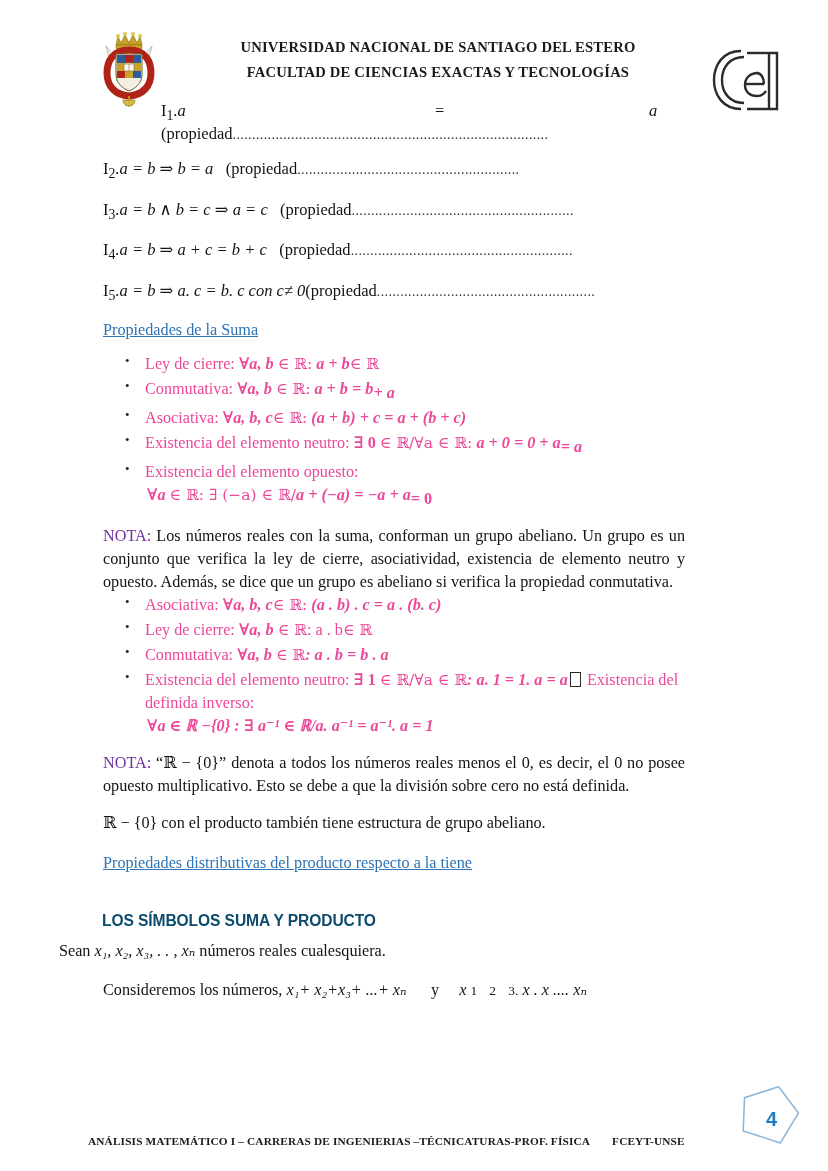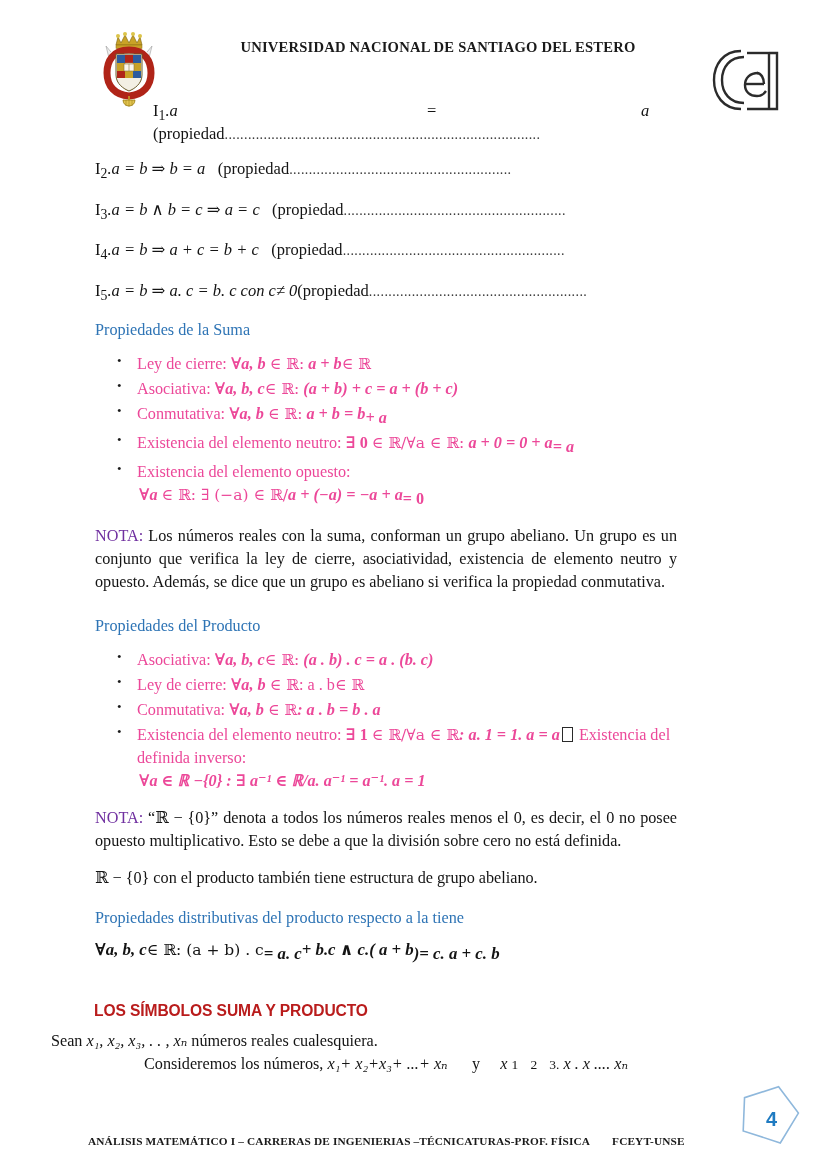--- a/index.html
+++ b/index.html
@@ -49,21 +49,21 @@
     font-size: 14.6px;
     letter-spacing: 0.2px;
     line-height: 25px;
     color: #1a1a1a;
     white-space: nowrap;
   }
 
   
   .content {
     position: absolute;
-    left: 7px; top: 100px;
+    left: 15px; top: 100px;
     width: 712px;
   }
   .axiom-block {
     padding: 0 40px 0 88px;
   }
   .axiom {
     font-size: 16.5px;
     line-height: 1.33;
     margin: 0 0 15px 0;
     color: #141414;
@@ -84,20 +84,21 @@
 
   .idx { font-size: 16.5px; }
   i, .it { font-style: italic; }
   .dots { letter-spacing: 0.4px; color: #3b3b3b; font-size: 14px; }
 
   
   h3.sub-head {
     font-size: 16.2px;
     font-weight: normal;
     color: #2E74B5;
+    text-decoration: underline;
     margin: 0 0 0 0;
     padding: 0;
     display: inline-block;
     line-height: 1.3;
   }
   .head-wrap { padding: 0 40px 0 88px; margin-bottom: 12px; }
   .head-wrap.tight { margin-bottom: 9px; }
 
   ul.props {
     margin: 0 0 0 0;
@@ -145,21 +146,21 @@
   .nota-label { color: #7030A0; }
 
   .formula-line {
     padding: 0 40px 0 88px;
     font-size: 16.8px;
     margin: 10px 0 0 0;
     color: #141414;
   }
 
   h2.section-head {
-    color: #b91c1c;
+    color: #0c4a6e;
     font-family: "Liberation Sans", "DejaVu Sans", sans-serif;
     font-size: 15.6px;
     font-weight: bold;
     letter-spacing: -0.1px;
     margin: 38px 0 10px 0;
     padding-left: 87px;
   }
 
   
   .footer {
@@ -238,20 +239,21 @@
         <line x1="29" y1="36" x2="29" y2="43" stroke="#8a7540" stroke-width="0.6"></line>
 
         <path d="M29 68 L29 72" stroke="#C9A227" stroke-width="1.6"></path>
         <path d="M23 72 C23 80 35 80 35 72 Z" fill="#E2C44F" stroke="#9a7c17" stroke-width="0.8"></path>
         <path d="M26 72 L26 78 M29 72 L29 79 M32 72 L32 78" stroke="#9a7c17" stroke-width="0.5"></path>
       </svg>
     </div>
 
     <div class="header-titles">
       <div class="header-line">UNIVERSIDAD NACIONAL DE SANTIAGO DEL ESTERO</div>
+      <div class="header-line">FACULTAD DE CIENCIAS EXACTAS Y TECNOLOGÍAS</div>
     </div>
 
     <div class="fceyt-logo">
       <svg viewBox="0 0 72 70" width="72" height="70">
         <g fill="none" stroke="#2b2b2b" stroke-width="2.4">
 
           <path d="M30 6 C12 6 3 20 3 35 C3 50 12 64 30 64"></path>
 
           <path d="M33 12 C19 12 11 22 11 35 C11 48 19 58 33 58"></path>
 
@@ -302,50 +304,47 @@
     </div>
 
     <ul class="props">
       <li>
         <span>Ley de cierre:</span>
         <span class="mathbu">∀</span><span class="mathb">a, b</span>
         <span class="bbR">∈ ℝ:</span>
         <span class="mathb">a + b</span><span class="bbR">∈ ℝ</span>
       </li>
       <li>
-        <span>Asociativa:</span>
-        <span class="mathbu">∀</span><span class="mathb">a, b, c</span><span class="bbR">∈ ℝ:</span>
-        <span class="mathb">(a + b) + c = a + (b + c)</span>
-      </li>
-      <li>
         <span>Conmutativa:</span>
         <span class="mathbu">∀</span><span class="mathb">a, b</span>
         <span class="bbR">∈ ℝ:</span>
         <span class="mathb">a + b = b</span><span class="lower">+ a</span>
+      </li>
+      <li>
+        <span>Asociativa:</span>
+        <span class="mathbu">∀</span><span class="mathb">a, b, c</span><span class="bbR">∈ ℝ:</span>
+        <span class="mathb">(a + b) + c = a + (b + c)</span>
       </li>
       <li>
         <span>Existencia del elemento neutro:</span>
         <span class="mathbu">∃</span> <span class="mathbu">0</span>
         <span class="bbR">∈ ℝ/∀a ∈ ℝ:</span>
         <span class="mathb">a + 0 = 0 + a</span><span class="lower">= a</span>
       </li>
       <li>
         <span>Existencia del elemento opuesto:</span>
         <span class="indent-sub">
           <span class="mathbu">∀</span><span class="mathb">a</span>
           <span class="bbR">∈ ℝ: ∃ (−a) ∈ ℝ/</span><span class="mathb">a + (−a) = −a + a</span><span class="lowerplain">= 0</span>
         </span>
       </li>
     </ul>
 
     <p class="note"><span class="nota-label">NOTA:</span><span> Los números reales con la suma, conforman un grupo abeliano. Un grupo es un conjunto que verifica la ley de cierre, asociatividad, existencia de elemento neutro y opuesto. Además, se dice que un grupo es abeliano si verifica la propiedad conmutativa.</span></p>
 
-    <div class="head-wrap" style="margin-top:22px;">
-      <h3 class="sub-head">Propiedades del Producto</h3>
-    </div>
 
     <ul class="props">
       <li>
         <span>Asociativa:</span>
         <span class="mathbu">∀</span><span class="mathb">a, b, c</span><span class="bbR">∈ ℝ:</span>
         <span class="mathb">(a . b) . c = a . (b. c)</span>
       </li>
       <li>
         <span>Ley de cierre:</span>
         <span class="mathbu">∀</span><span class="mathb">a, b</span>
@@ -365,30 +364,26 @@
     </ul>
 
     <p class="note"><span class="nota-label">NOTA:</span><span> “ℝ − {0}” denota a todos los números reales menos el 0, es decir, el 0 no posee opuesto multiplicativo. Esto se debe a que la división sobre cero no está definida.</span></p>
 
     <p class="para nojust">ℝ − {0} con el producto también tiene estructura de grupo abeliano.</p>
 
     <div class="head-wrap tight" style="margin-top:18px;">
       <h3 class="sub-head">Propiedades distributivas del producto respecto a la tiene</h3>
     </div>
 
-    <div class="formula-line">
-      <span class="mathb">∀a, b, c</span><span class="bbR">∈ ℝ: (a + b) . c</span><span class="lower">= a. c</span><span class="mathb">+ b.c</span>
-      <span class="mathb">∧ c.( a + b</span><span class="lower">)= c. a + c. b</span>
-    </div>
 
     <h2 class="section-head">LOS SÍMBOLOS SUMA Y PRODUCTO</h2>
 
     <p class="para nojust" style="margin-top:0;padding-left:44px;"><span>Sean </span><i>x₁, x₂, x₃, . . , xₙ</i><span> números reales cualesquiera.</span></p>
 
-    <p class="para nojust" style="margin-top:0;text-align:center;"><span>Consideremos los números, </span><i>x₁+ x₂+x₃+ ...+ xₙ</i>&nbsp;&nbsp;&nbsp;&nbsp;&nbsp;&nbsp;<span>y</span>&nbsp;&nbsp;&nbsp;&nbsp;&nbsp;<i>x</i>&nbsp;<small>1</small>&nbsp;&nbsp;&nbsp;<small>2</small>&nbsp;&nbsp;&nbsp;<small>3.</small>&nbsp;<i>x . x .... xₙ</i></p>
+    <p class="para nojust" style="margin-top:16px;"><span>Consideremos los números, </span><i>x₁+ x₂+x₃+ ...+ xₙ</i>&nbsp;&nbsp;&nbsp;&nbsp;&nbsp;&nbsp;<span>y</span>&nbsp;&nbsp;&nbsp;&nbsp;&nbsp;<i>x</i>&nbsp;<small>1</small>&nbsp;&nbsp;&nbsp;<small>2</small>&nbsp;&nbsp;&nbsp;<small>3.</small>&nbsp;<i>x . x .... xₙ</i></p>
 
   </div>
 
   <div class="footer">
     <div class="page-badge">
       <svg viewBox="0 0 62 62" width="62" height="62">
         <polygon points="32,3 59,22 51,56 12,56 3,24" fill="#ffffff" stroke="#8FB8DC" stroke-width="1.6" transform="rotate(18 31 31)"></polygon>
       </svg>
       <span class="num">4</span>
     </div>

